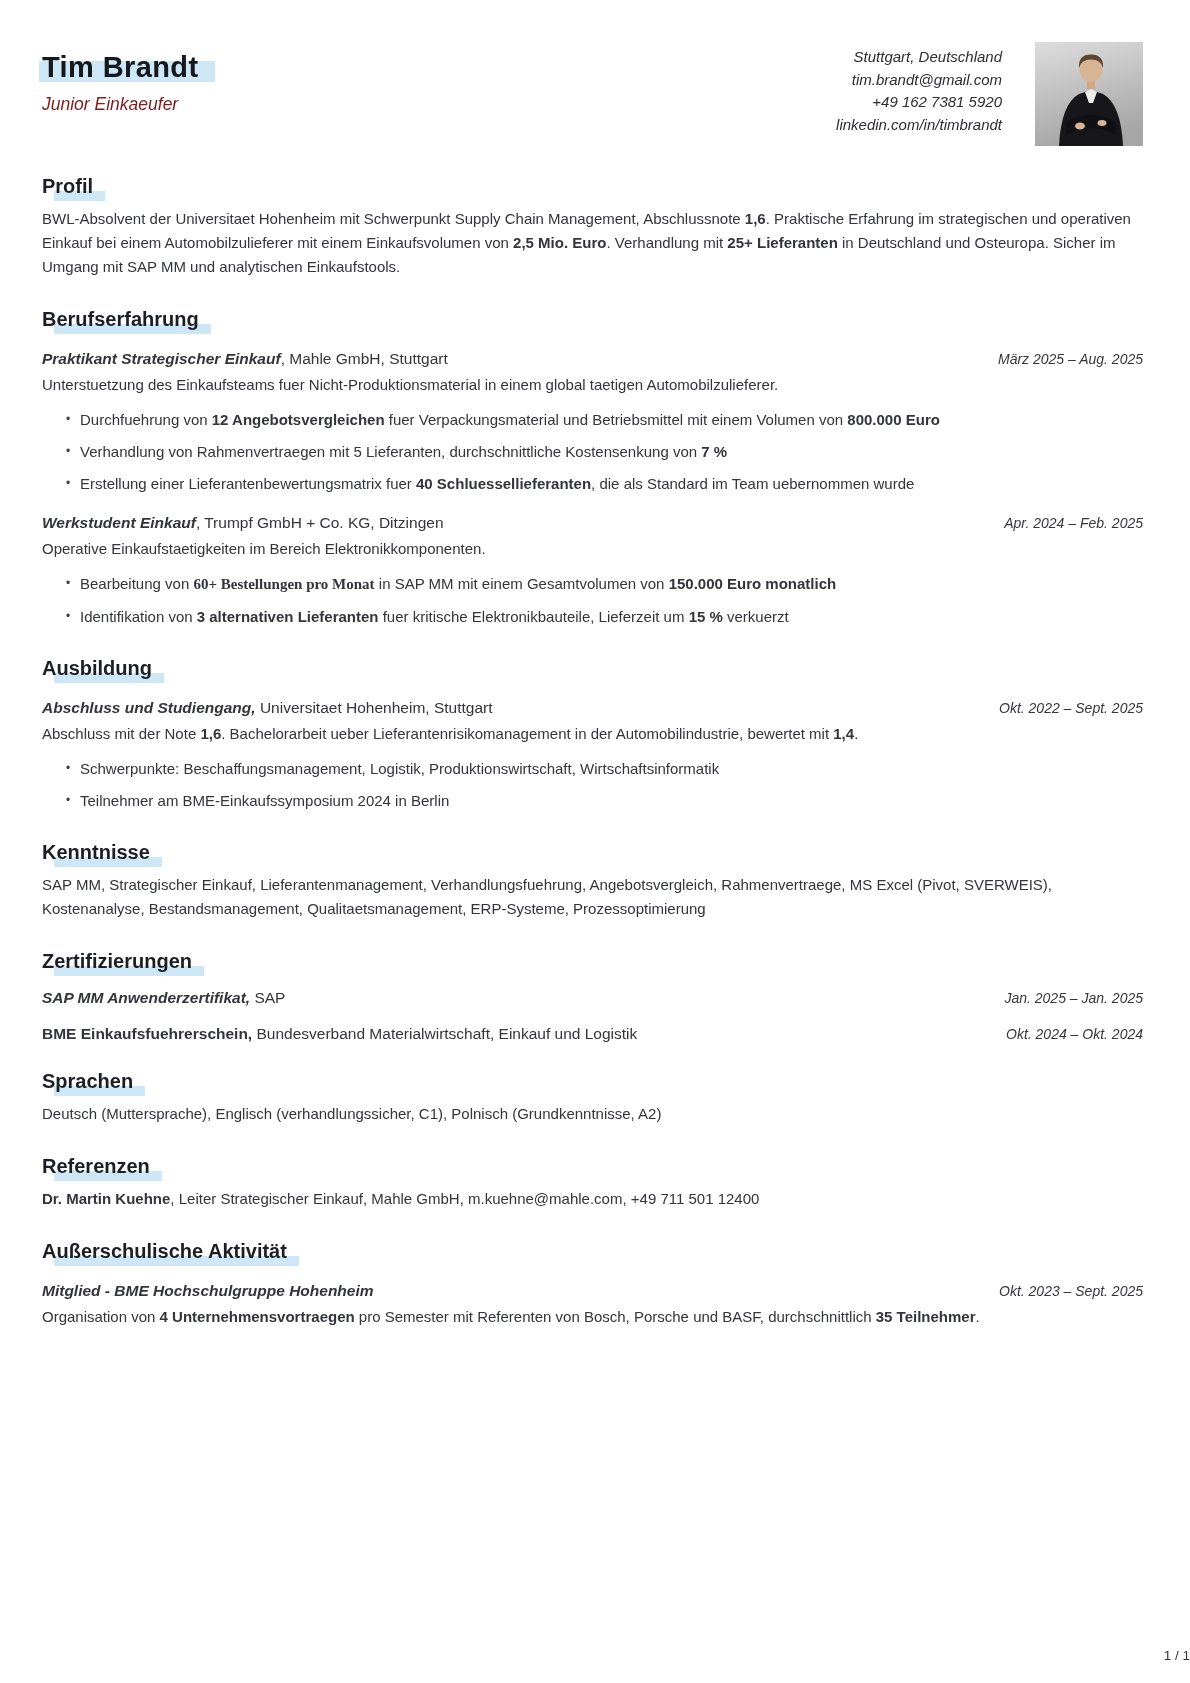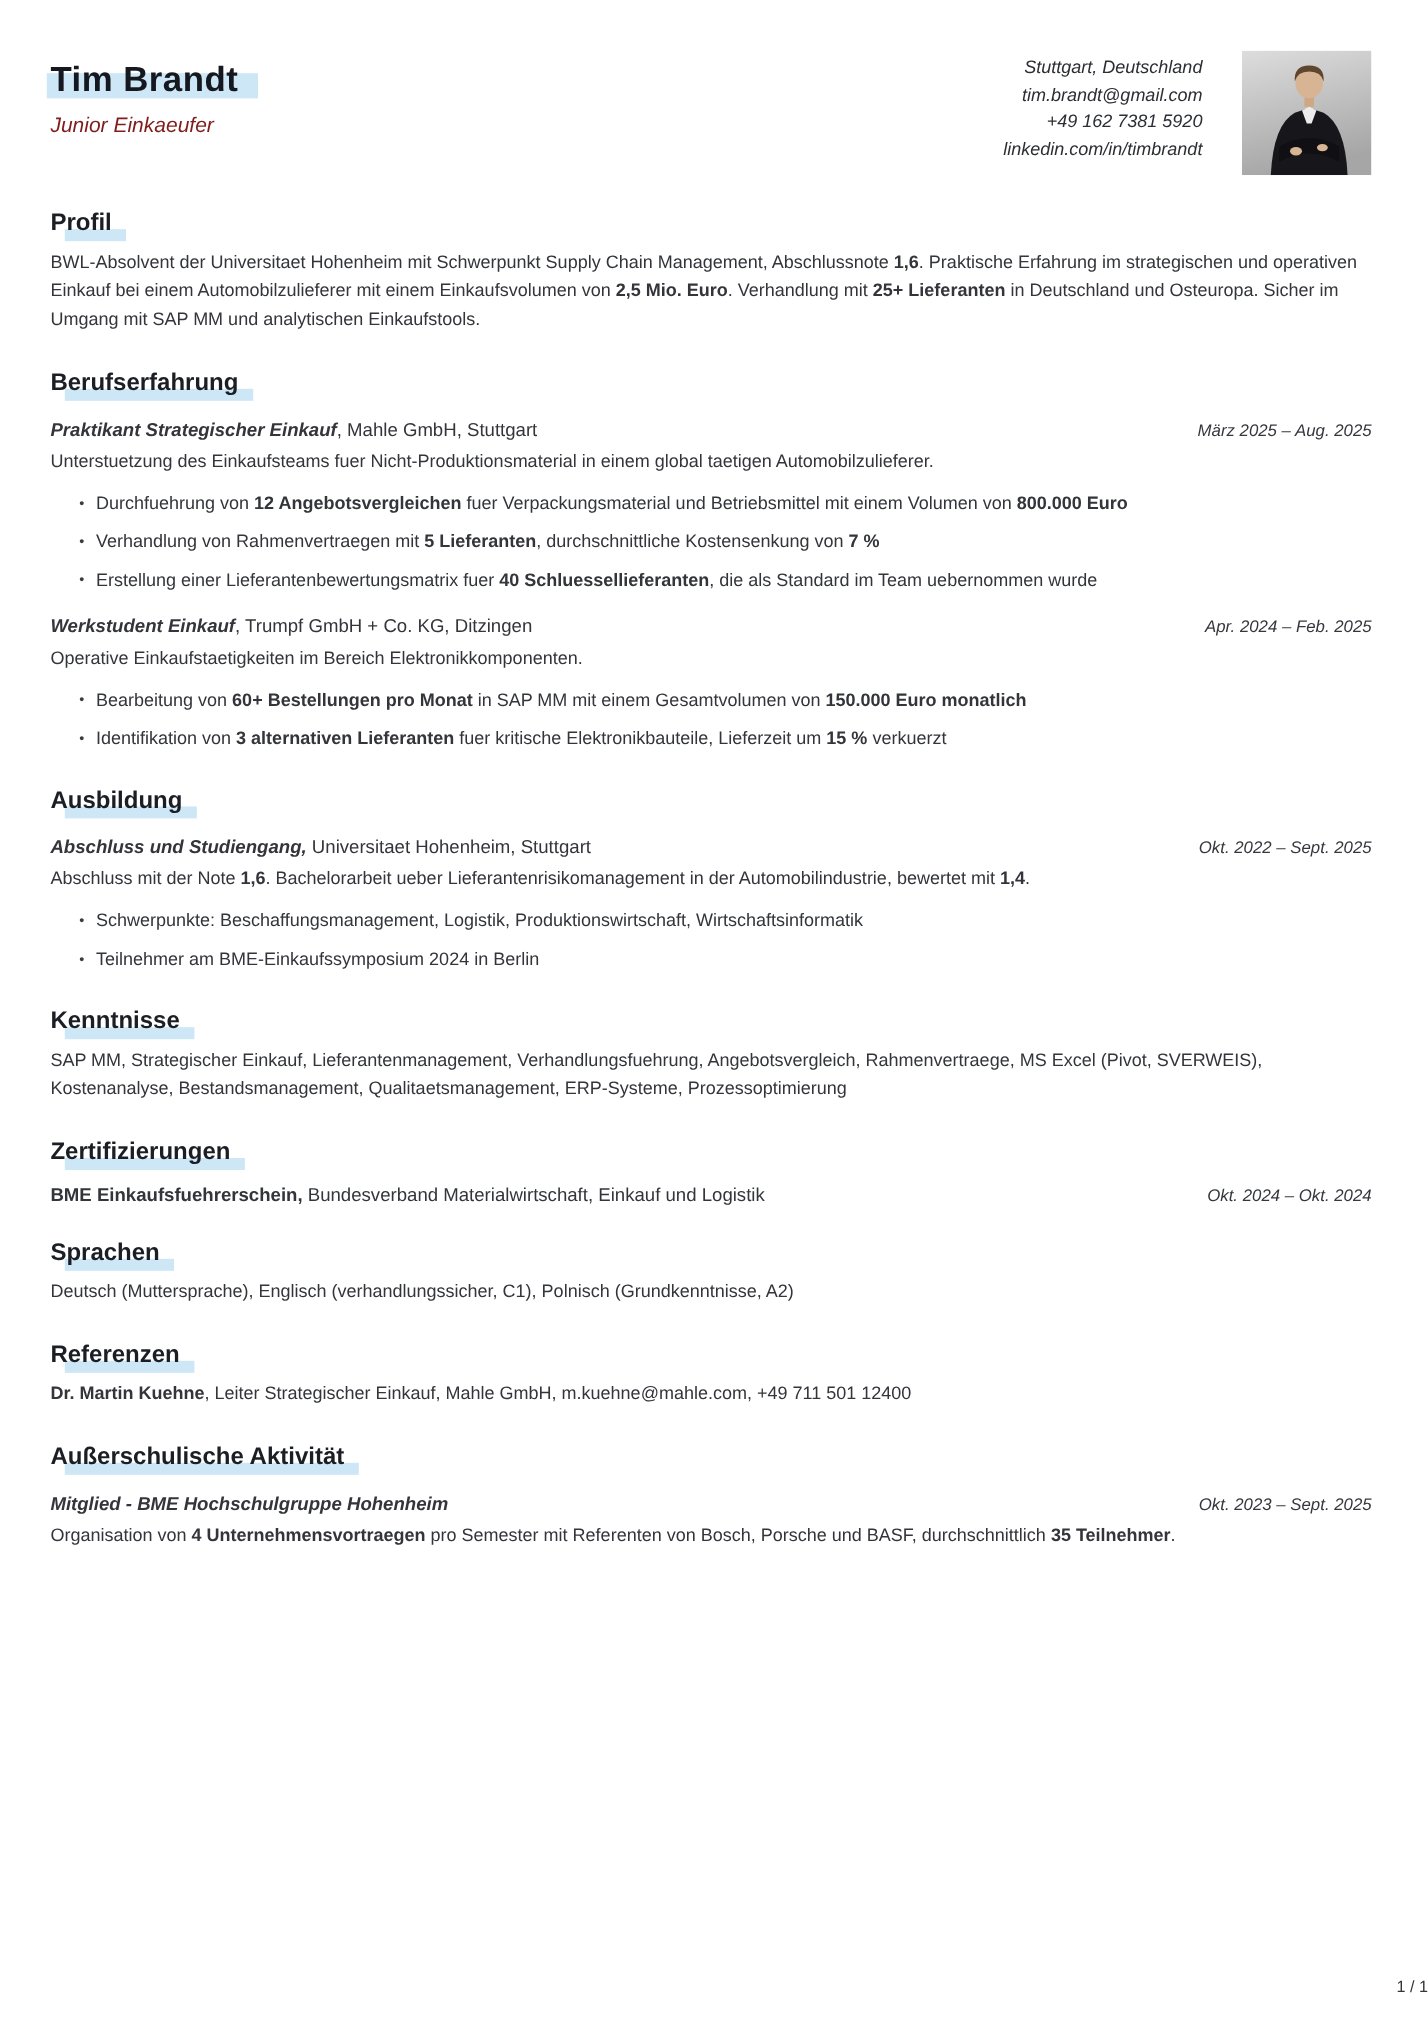--- a/index.html
+++ b/index.html
@@ -109,33 +109,33 @@
     <h2>Berufserfahrung</h2>
 
     <div class="entry">
       <div class="entry-head">
         <div class="entry-title"><span style="font-weight: 700; font-style: italic;">Praktikant Strategischer Einkauf</span><span>, Mahle GmbH, Stuttgart</span></div>
         <div class="entry-date">März 2025 – Aug. 2025</div>
       </div>
       <p class="body">Unterstuetzung des Einkaufsteams fuer Nicht-Produktionsmaterial in einem global taetigen Automobilzulieferer.</p>
       <ul class="bullets">
         <li><span>Durchfuehrung von </span><span style="font-weight: 700;">12 Angebotsvergleichen</span><span> fuer Verpackungsmaterial und Betriebsmittel mit einem Volumen von </span><span style="font-weight: 700;">800.000 Euro</span></li>
-        <li><span>Verhandlung von Rahmenvertraegen mit </span><span style="font-weight: 700;">5 Lieferanten</span><span>, durchschnittliche Kostensenkung von </span><span style="font-weight: 700;">7 %</span></li>
+        <li><span>Verhandlung von Rahmenvertraegen mit </span><span style="font-weight: 400;">5 Lieferanten</span><span>, durchschnittliche Kostensenkung von </span><span style="font-weight: 700;">7 %</span></li>
         <li><span>Erstellung einer Lieferantenbewertungsmatrix fuer </span><span style="font-weight: 700;">40 Schluessellieferanten</span><span>, die als Standard im Team uebernommen wurde</span></li>
       </ul>
     </div>
 
     <div class="entry">
       <div class="entry-head">
         <div class="entry-title"><span style="font-weight: 700; font-style: italic;">Werkstudent Einkauf</span><span>, Trumpf GmbH + Co. KG, Ditzingen</span></div>
         <div class="entry-date">Apr. 2024 – Feb. 2025</div>
       </div>
       <p class="body">Operative Einkaufstaetigkeiten im Bereich Elektronikkomponenten.</p>
       <ul class="bullets">
-        <li><span>Bearbeitung von </span><span style="font-weight: 700;">60+ Bestellungen pro Monat</span><span> in SAP MM mit einem Gesamtvolumen von </span><span style="font-weight: 700;">150.000 Euro monatlich</span></li>
+        <li><span>Bearbeitung von </span><span style="font-weight: 700; font-family: Liberation Serif, serif;">60+ Bestellungen pro Monat</span><span> in SAP MM mit einem Gesamtvolumen von </span><span style="font-weight: 700;">150.000 Euro monatlich</span></li>
         <li><span>Identifikation von </span><span style="font-weight: 700;">3 alternativen Lieferanten</span><span> fuer kritische Elektronikbauteile, Lieferzeit um </span><span style="font-weight: 700;">15 %</span><span> verkuerzt</span></li>
       </ul>
     </div>
   </section>
 
   <section>
     <h2>Ausbildung</h2>
 
     <div class="entry">
       <div class="entry-head">
@@ -151,20 +151,26 @@
   </section>
 
   <section>
     <h2>Kenntnisse</h2>
     <p class="body">SAP MM, Strategischer Einkauf, Lieferantenmanagement, Verhandlungsfuehrung, Angebotsvergleich, Rahmenvertraege, MS Excel (Pivot, SVERWEIS), Kostenanalyse, Bestandsmanagement, Qualitaetsmanagement, ERP-Systeme, Prozessoptimierung</p>
   </section>
 
   <section>
     <h2>Zertifizierungen</h2>
 
+    <div class="cert-entry">
+      <div class="entry-head">
+        <div class="entry-title"><span style="font-weight: 700; font-style: italic;">SAP MM Anwenderzertifikat,</span><span> SAP</span></div>
+        <div class="entry-date">Jan. 2025 – Jan. 2025</div>
+      </div>
+    </div>
 
     <div class="cert-entry">
       <div class="entry-head">
         <div class="entry-title"><span style="font-weight: 700; ">BME Einkaufsfuehrerschein,</span><span> Bundesverband Materialwirtschaft, Einkauf und Logistik</span></div>
         <div class="entry-date">Okt. 2024 – Okt. 2024</div>
       </div>
     </div>
   </section>
 
   <section style="margin-top:24px;">

